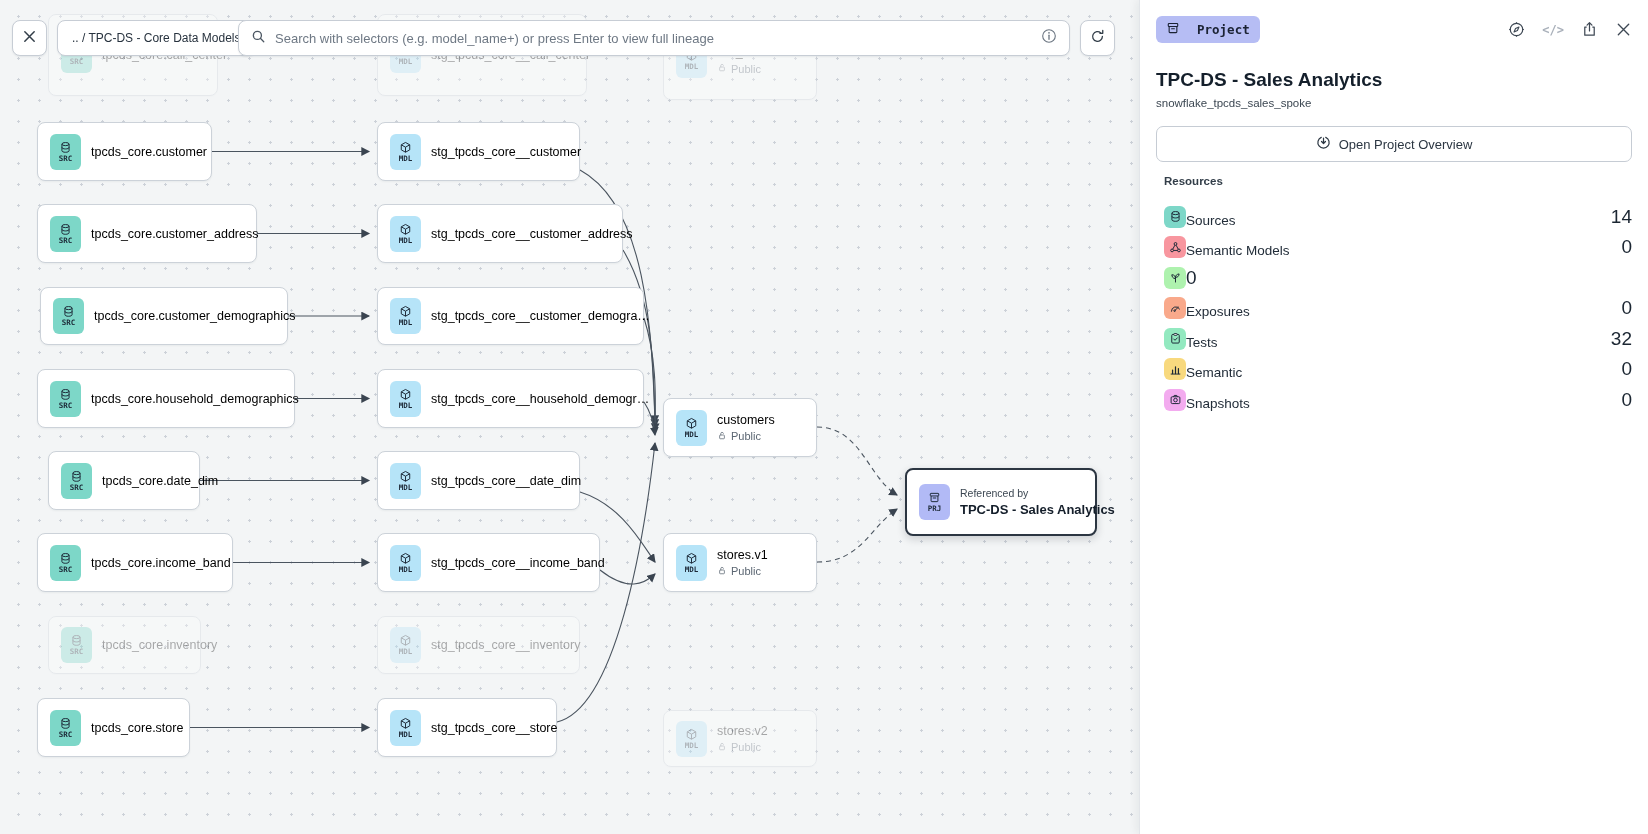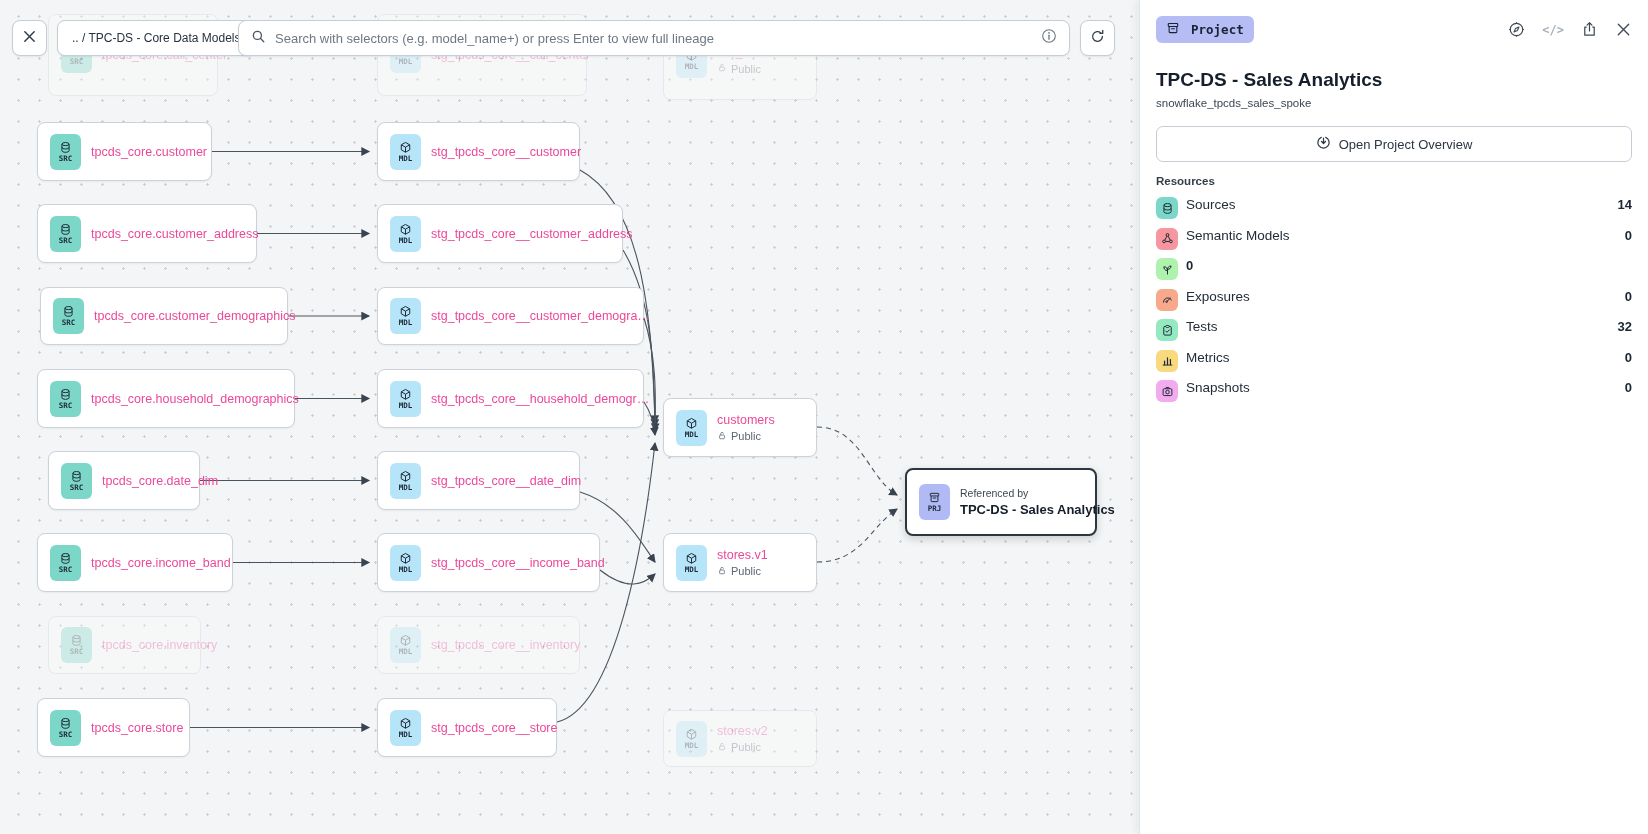--- a/index.html
+++ b/index.html
@@ -15,21 +15,21 @@
 
   .node { position:absolute; z-index:2; background:#fff; border:1px solid #ccd2d9;
     border-radius:8px; box-shadow:0 1px 2px rgba(20,30,40,.05);
     display:flex; align-items:center; gap:10px; padding:0 12px; }
   .node.faded { opacity:.32; }
   .node.selected { border:2px solid #2c3642; box-shadow:0 3px 8px rgba(20,30,40,.18); }
   .badge-ic { width:31px; height:36px; border-radius:6px; flex:0 0 auto;
     display:flex; flex-direction:column; align-items:center; justify-content:center; gap:0px; }
   .badge-ic svg { width:13px; height:13px; display:block; }
   .badge-ic .k { font-family:"DejaVu Sans Mono", monospace; font-size:7.5px; font-weight:bold; color:#1c2836; line-height:1.2; }
-  .node .lbl { font-size:12.5px; color:#ec4899; white-space:nowrap; }
+  .node .lbl { font-size:12.5px; color:#000000; white-space:nowrap; }
   .node .txtcol { display:flex; flex-direction:column; gap:3px; }
   .node .sub { display:flex; align-items:center; gap:4px; font-size:11px; color:#5b6672; }
   .node .sub svg { width:10px; height:11px; }
   .node .pre { font-size:10.5px; color:#3c4752; }
   .node .big { font-size:13px; font-weight:bold; color:#141e2a; white-space:nowrap; }
 
   
   .tbtn, .crumb, .searchbar { position:absolute; top:20px; z-index:10; background:#fff;
     border:1px solid #c7cdd5; border-radius:8px; box-shadow:0 1px 2px rgba(20,30,40,.07);
     display:flex; align-items:center; }
@@ -39,21 +39,21 @@
   .searchbar { left:238px; width:832px; height:36px; padding:0 12px; gap:9px; }
   .searchbar svg { flex:0 0 auto; }
   .searchbar input { flex:1; border:none; outline:none; font-size:13px; color:#2a3540;
     font-family:"Liberation Sans", sans-serif; background:transparent; }
   .searchbar input::placeholder { color:#6e7884; }
 
   
   #panel { position:absolute; left:1139px; top:0; width:509px; height:834px; background:#fff;
     border-left:1px solid #e2e5e9; box-shadow:-3px 0 8px rgba(20,30,40,.06); z-index:20; }
   .phead { display:flex; align-items:center; justify-content:space-between; padding:16px 16px 0 16px; }
-  .pbadge { display:inline-flex; align-items:center; gap:11px; background:#b6bdf4; color:#1b2233;
+  .pbadge { display:inline-flex; align-items:center; gap:17px; background:#b6bdf4; color:#1b2233;
     border-radius:6px; padding:5px 10px; font-family:"DejaVu Sans Mono", monospace;
     font-size:12.5px; font-weight:bold; }
   .pbadge svg { width:14px; height:14px; }
   .hicons { display:flex; align-items:center; gap:17px; }
   .hicons .hi { cursor:pointer; display:flex; align-items:center; }
   .hicons svg { width:17px; height:17px; }
   .codeic { font-family:"DejaVu Sans Mono", monospace; font-size:12px; font-weight:bold; color:#a9b0ba; }
   .ptitle { font-size:19px; font-weight:bold; color:#141f2b; padding:26px 16px 0 16px; }
   .psub { font-size:11.5px; color:#3c4752; padding:6px 16px 0 16px; }
   .obtn { margin:17px 16px 0 16px; width:calc(100% - 32px); height:36px; background:#fff;
@@ -61,28 +61,28 @@
     gap:8px; font-size:13px; color:#2b3642; cursor:pointer; font-family:"Liberation Sans", sans-serif; }
   .obtn svg { width:15px; height:15px; }
   .tabs { display:flex; margin-top:22px; border-bottom:1px solid #e2e5e9; }
   .tab { flex:1; display:flex; align-items:center; justify-content:center; gap:7px;
     padding:8px 0 12px 0; font-size:13.5px; color:#333e4a; cursor:pointer; position:relative; }
   .tab.active { color:#15756f; font-weight:bold; }
   .tab.active::after { content:""; position:absolute; left:18px; right:18px; bottom:-1px;
     height:3px; background:#15756f; border-radius:2px; }
   .tab .cnt { background:#e4e7eb; border-radius:9px; min-width:18px; height:18px; padding:0 5px;
     display:flex; align-items:center; justify-content:center; font-size:11px; color:#39434e; font-weight:normal; }
-  .rsec { padding:13px 16px 0 16px; }
+  .rsec { padding:13px 16px 0 24px; }
   .rhead { font-size:11.5px; font-weight:bold; color:#333e49; }
   .rlist { margin-top:10px; }
-  .rrow { display:flex; align-items:flex-start; gap:8px; height:30.5px; cursor:pointer; }
+  .rrow { display:flex; align-items:flex-end; gap:0; height:30.5px; cursor:pointer; }
   .ric { width:22px; height:22px; border-radius:6px; display:flex; align-items:center; justify-content:center; }
   .ric svg { width:13px; height:13px; }
   .rlbl { font-size:13.5px; color:#222d39; flex:1; }
-  .rcnt { font-size:13px; font-weight:bold; color:#1b2632; }
+  .rcnt { font-size:19px; font-weight:normal; color:#1b2632; }
 </style>
 </head>
 <body>
 
 <div id="canvas">
   <svg id="edges" width="1139" height="834">
     <defs>
       <marker id="arw" markerWidth="9" markerHeight="9" refX="7" refY="4" orient="auto">
         <path d="M0 0 L8 4 L0 8 Z" fill="#3a4450"></path>
       </marker>
@@ -524,21 +524,21 @@
     <span class="rlbl">Tests</span>
     <span class="rcnt">32</span>
         </div>
         <div class="rrow">
           <span class="ric" style="background:#f8d97e">
             <svg viewBox="0 0 16 16">
               <path d="M4.4 13 V8.6 M8 13 V4.6 M11.6 13 V6.8" stroke="#1c2836" stroke-width="1.5" stroke-linecap="round"></path>
               <path d="M2.6 13.6 H13.4" stroke="#1c2836" stroke-width="1.2" stroke-linecap="round"></path>
             </svg>
           </span>
-    <span class="rlbl">Metrics</span>
+    <span class="rlbl">Semantic</span>
     <span class="rcnt">0</span>
         </div>
         <div class="rrow">
           <span class="ric" style="background:#f3abef">
             <svg viewBox="0 0 16 16">
               <rect x="2.6" y="4.6" width="10.8" height="8.4" rx="1.4" fill="none" stroke="#1c2836" stroke-width="1.2"></rect>
               <path d="M5.6 4.6 L6.4 3 H9.6 L10.4 4.6" fill="none" stroke="#1c2836" stroke-width="1.2" stroke-linejoin="round"></path>
               <circle cx="8" cy="8.7" r="2.2" fill="none" stroke="#1c2836" stroke-width="1.2"></circle>
             </svg>
           </span>

